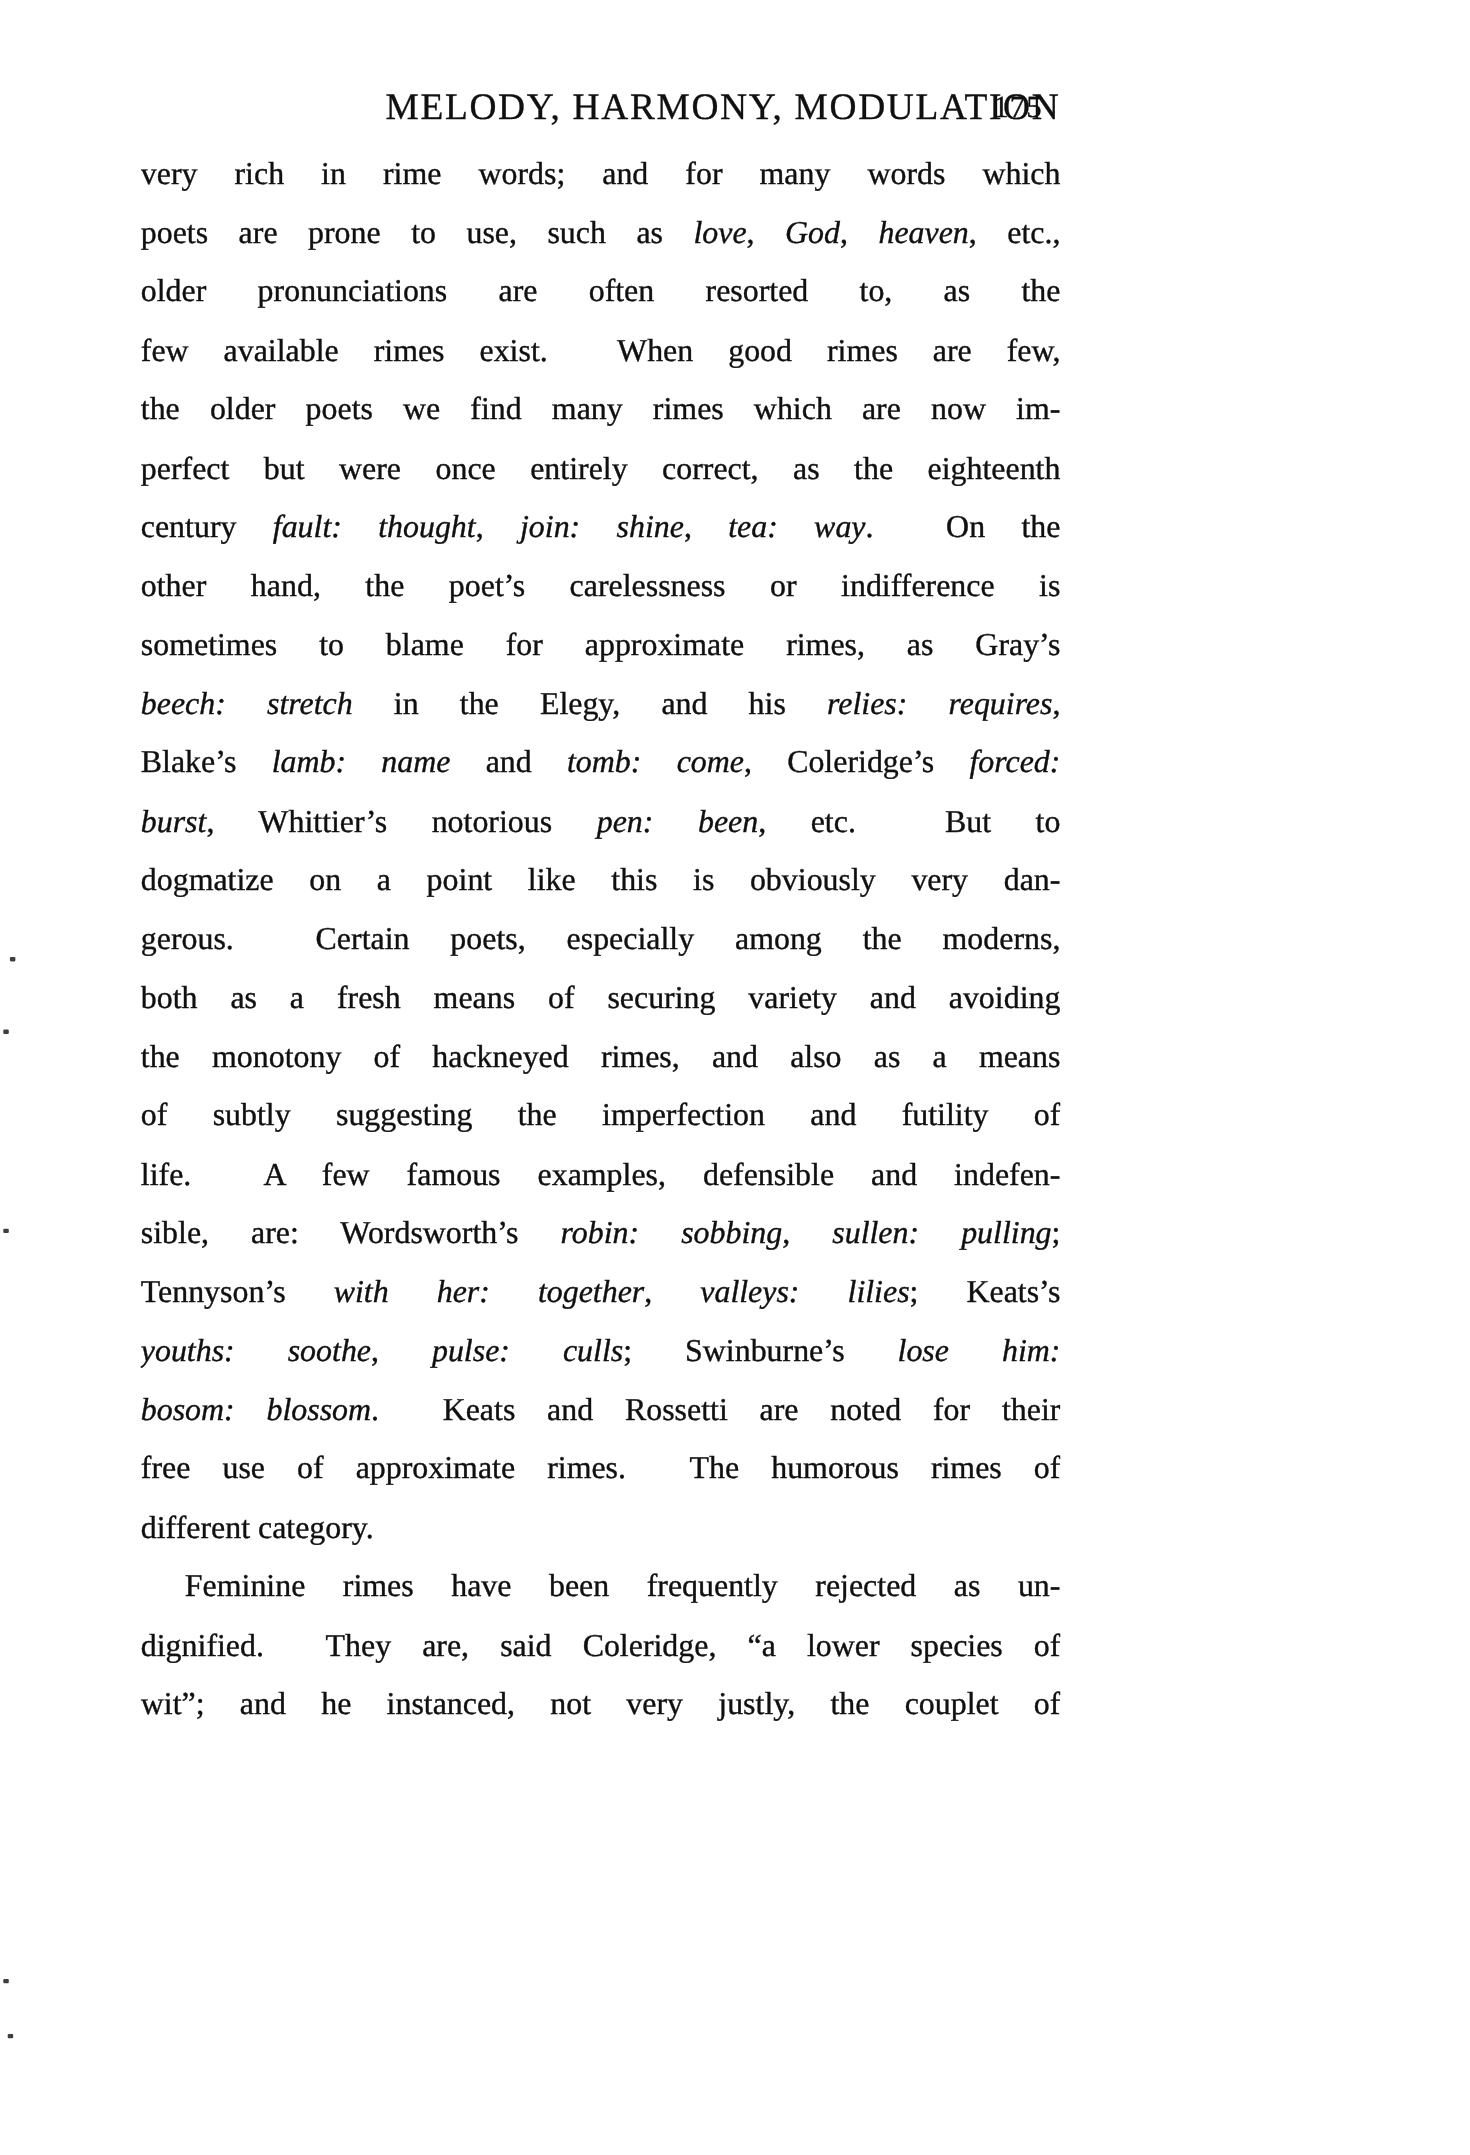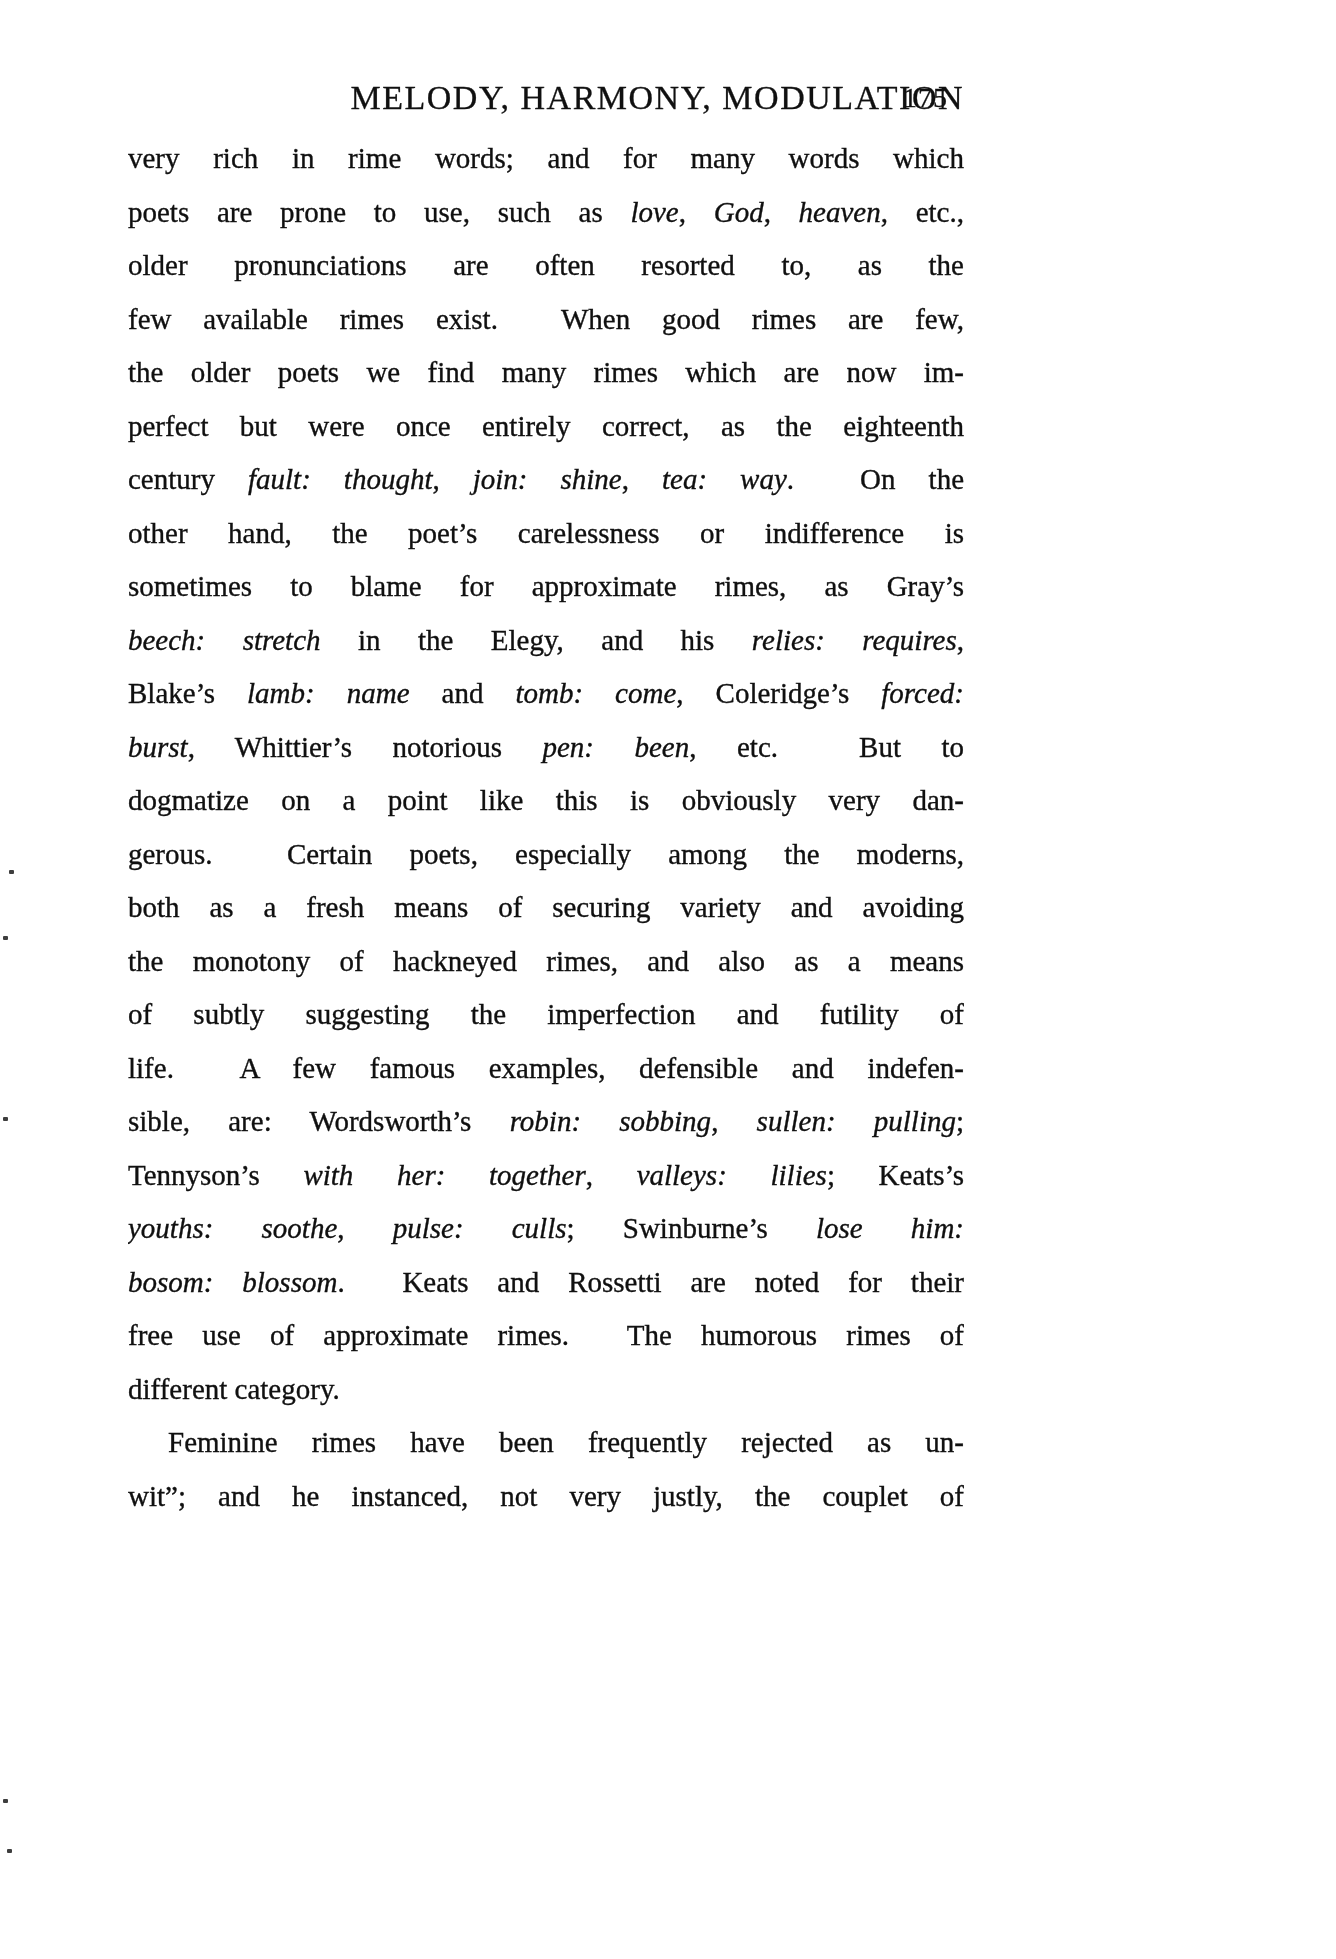--- a/index.html
+++ b/index.html
@@ -84,20 +84,21 @@
         <div class="text-line"><span>life.&nbsp; A few famous examples, defensible and indefen-</span></div>
         <div class="text-line"><span>sible, are: Wordsworth’s </span><i>robin: sobbing</i><span>, </span><i>sullen: pulling</i><span>;</span></div>
         <div class="text-line"><span>Tennyson’s </span><i>with her: together</i><span>, </span><i>valleys: lilies</i><span>; Keats’s</span></div>
         <div class="text-line"><i>youths: soothe</i><span>, </span><i>pulse: culls</i><span>; Swinburne’s </span><i>lose him:</i></div>
         <div class="text-line"><i>bosom: blossom</i><span>.&nbsp; Keats and Rossetti are noted for their</span></div>
         <div class="text-line"><span>free use of approximate rimes.&nbsp; The humorous rimes of</span></div>
         <div class="text-line last"><span>different category.</span></div>
       </div>
       <div class="paragraph">
         <div class="text-line indent"><span>Feminine rimes have been frequently rejected as un-</span></div>
+        <div class="text-line"><span>dignified.&nbsp; They are, said Coleridge, “a lower species of</span></div>
         <div class="text-line"><span>wit”; and he instanced, not very justly, the couplet of</span></div>
       </div>
     </div>
 
 <div class="speck" style="left: 9px; top: 870px;"></div>
     <div class="speck" style="left: 3px; top: 936px;"></div>
     <div class="speck" style="left: 3px; top: 1117px;"></div>
     <div class="speck" style="left: 3px; top: 1799px;"></div>
     <div class="speck" style="left: 7px; top: 1849px;"></div>
   </div>

